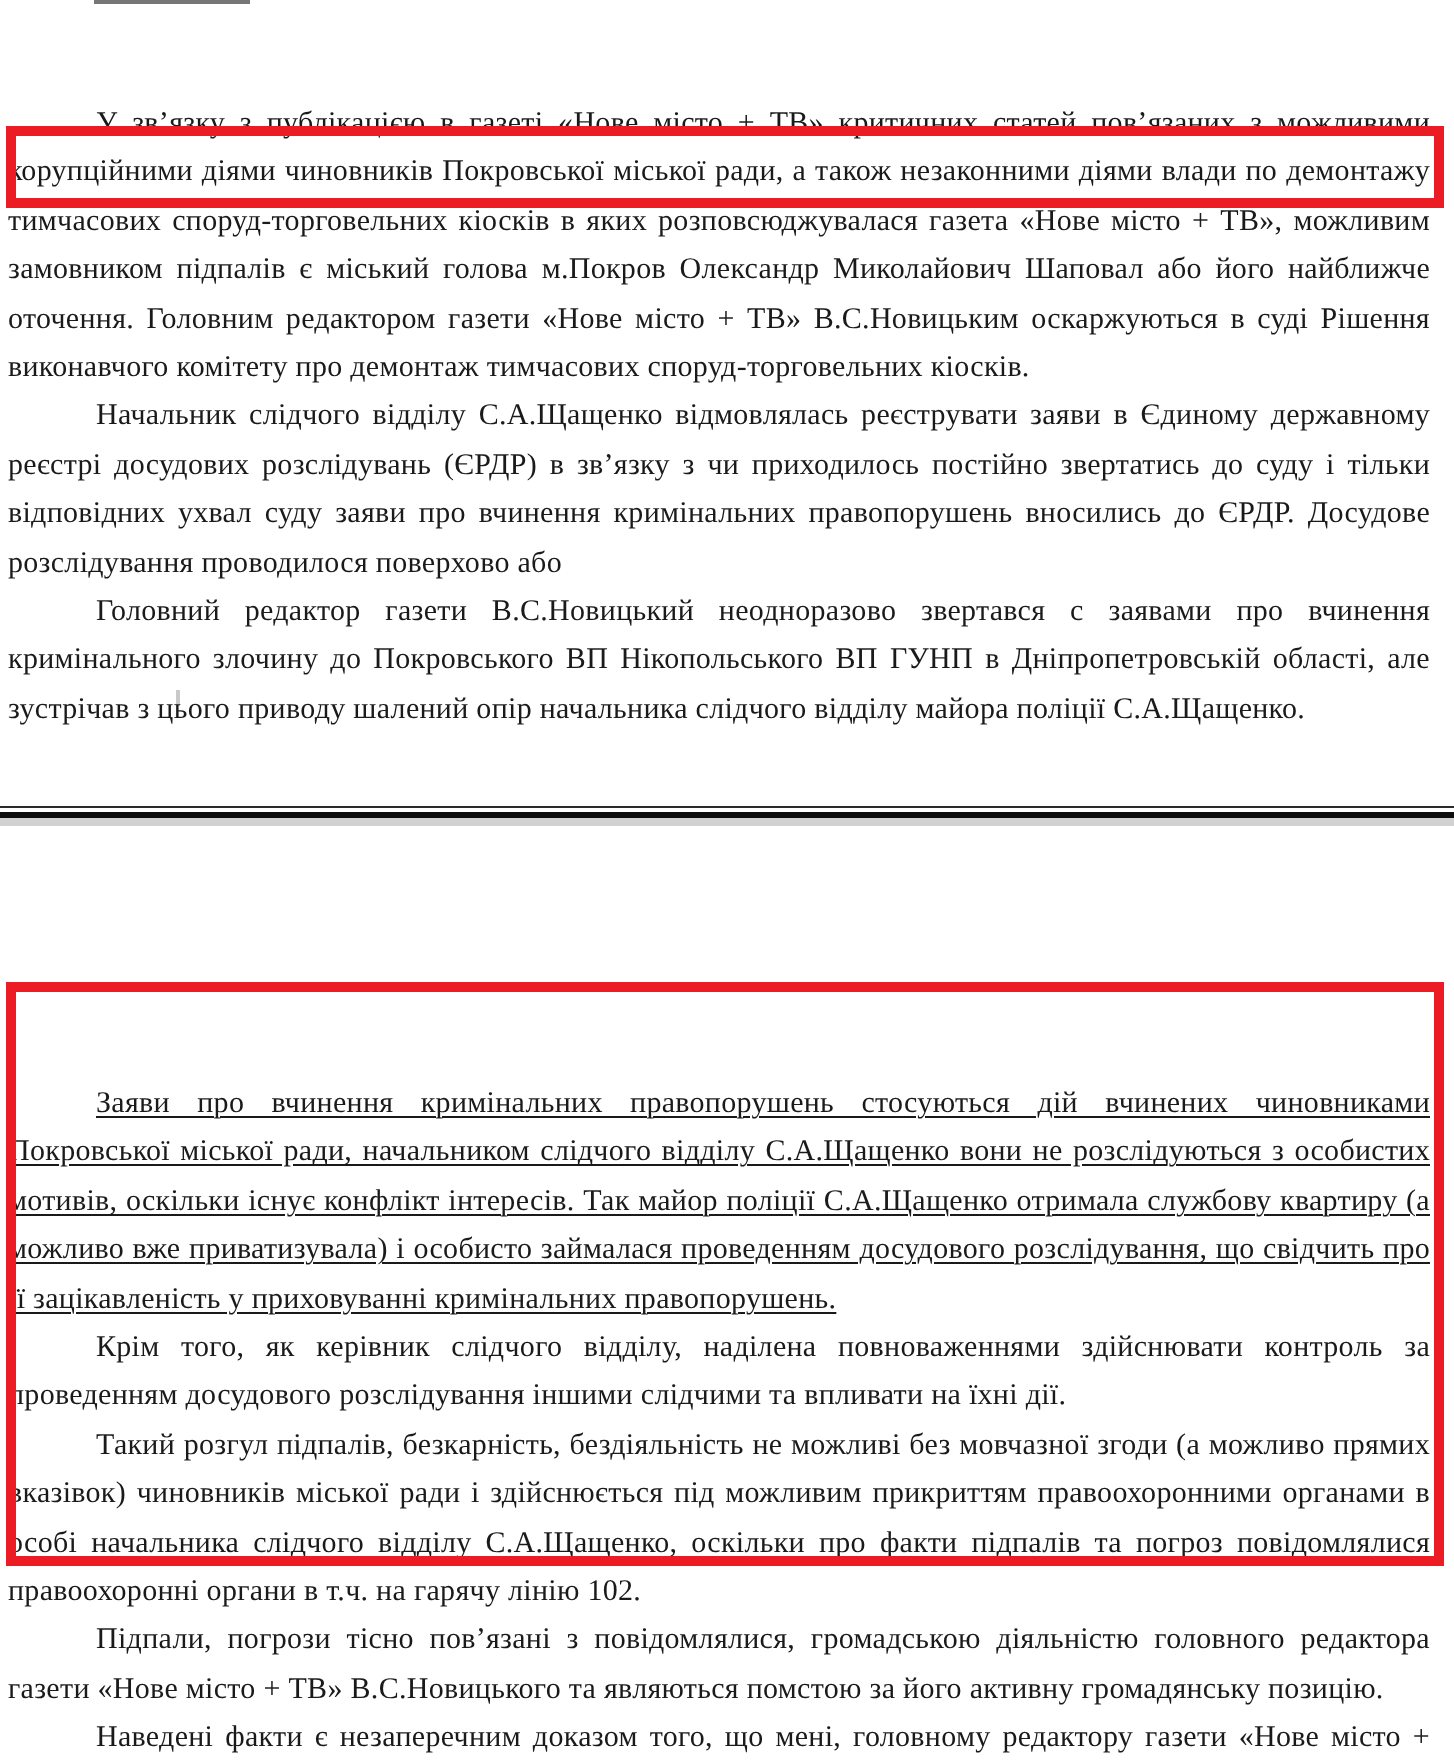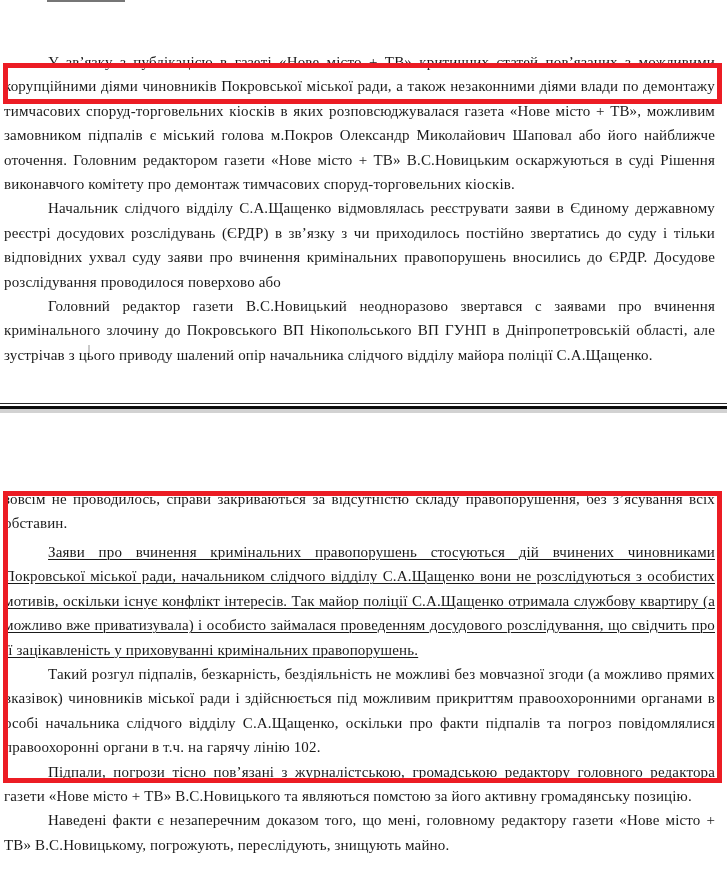--- a/index.html
+++ b/index.html
@@ -128,31 +128,29 @@
     <p>Начальник слідчого відділу С.А.Щащенко відмовлялась реєструвати заяви в Єдиному державному реєстрі досудових розслідувань (ЄРДР) в зв’язку з чи приходилось постійно звертатись до суду і тільки відповідних ухвал суду заяви про вчинення кримінальних правопорушень вносились до ЄРДР. Досудове розслідування проводилося поверхово або</p>
     <p>Головний редактор газети В.С.Новицький неодноразово звертався с заявами про вчинення кримінального злочину до Покровського ВП Нікопольського ВП ГУНП в Дніпропетровській області, але зустрічав з цього приводу шалений опір начальника слідчого відділу майора поліції С.А.Щащенко.</p>
   </div>
 
   <div class="scan-hairline"></div>
   <div class="page-divider" style="top:406px;">
     <div class="rule-dark"></div>
     <div class="rule-light"></div>
   </div>
 
-  <div class="text-block" style="top:443px;">
-    <p class="noindent">зовсім не проводилось, справи закриваються за відсутністю складу правопорушення, без з’ясування всіх обставин.</p>
-  </div>
 
   <div class="text-block emphasis" style="top:496px;">
     <p class="tail">Заяви про вчинення кримінальних правопорушень стосуються дій вчинених чиновниками Покровської міської ради, начальником слідчого відділу С.А.Щащенко вони не розслідуються з особистих мотивів, оскільки існує конфлікт інтересів. Так майор поліції С.А.Щащенко отримала службову квартиру (а можливо вже приватизувала) і особисто займалася проведенням досудового розслідування, що свідчить про її зацікавленість у приховуванні кримінальних правопорушень.</p>
   </div>
 
   <div class="text-block" style="top:618px;">
+    <p>Крім того, як керівник слідчого відділу, наділена повноваженнями здійснювати контроль за проведенням досудового розслідування іншими слідчими та впливати на їхні дії.</p>
     <p>Такий розгул підпалів, безкарність, бездіяльність не можливі без мовчазної згоди (а можливо прямих вказівок) чиновників міської ради і здійснюється під можливим прикриттям правоохоронними органами в особі начальника слідчого відділу С.А.Щащенко, оскільки про факти підпалів та погроз повідомлялися правоохоронні органи в т.ч. на гарячу лінію 102.</p>
-    <p>Підпали, погрози тісно пов’язані з журналістською, громадською редактору головного редактора газети «Нове місто + ТВ» В.С.Новицького та являються помстою за його активну громадянську позицію.</p>
+    <p>Підпали, погрози тісно пов’язані з повідомлялися, громадською діяльністю головного редактора газети «Нове місто + ТВ» В.С.Новицького та являються помстою за його активну громадянську позицію.</p>
     <p>Наведені факти є незаперечним доказом того, що мені, головному редактору газети «Нове місто + ТВ» В.С.Новицькому, погрожують, переслідують, знищують майно.</p>
   </div>
 
   <div class="redact-box" style="left:3px; top:63px; width:719px; height:41px;"></div>
 
   <div class="redact-box" style="left:3px; top:491px; width:719px; height:292px;"></div>
 
 </div>
 
 </body></html>

